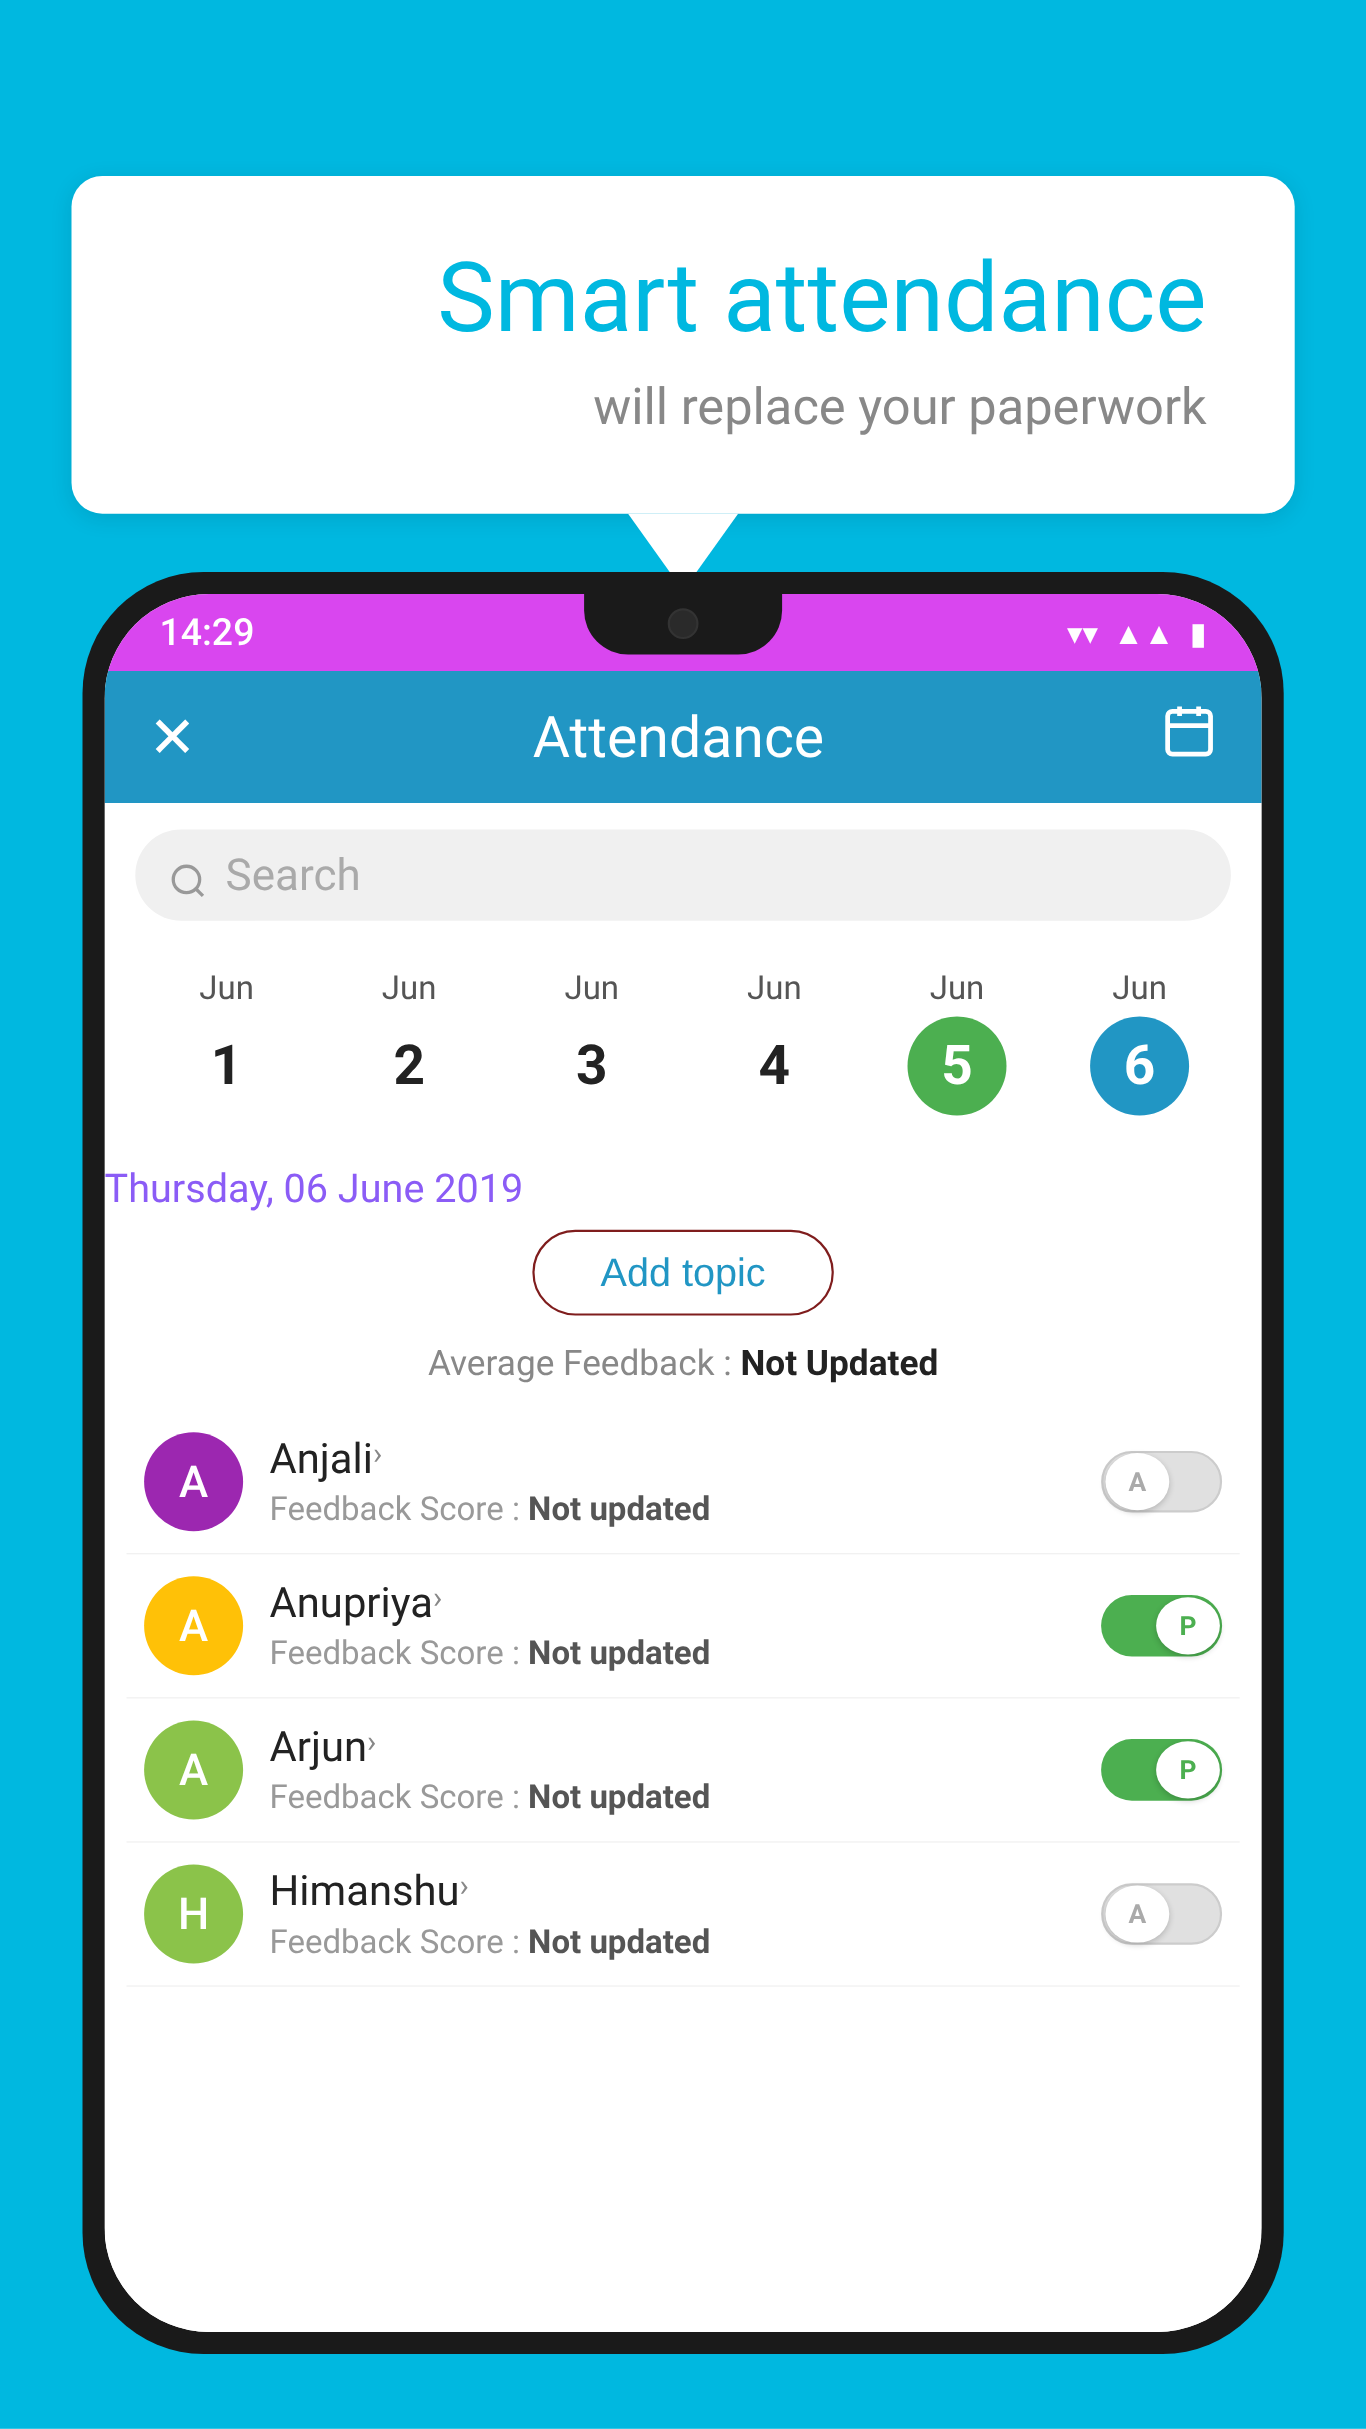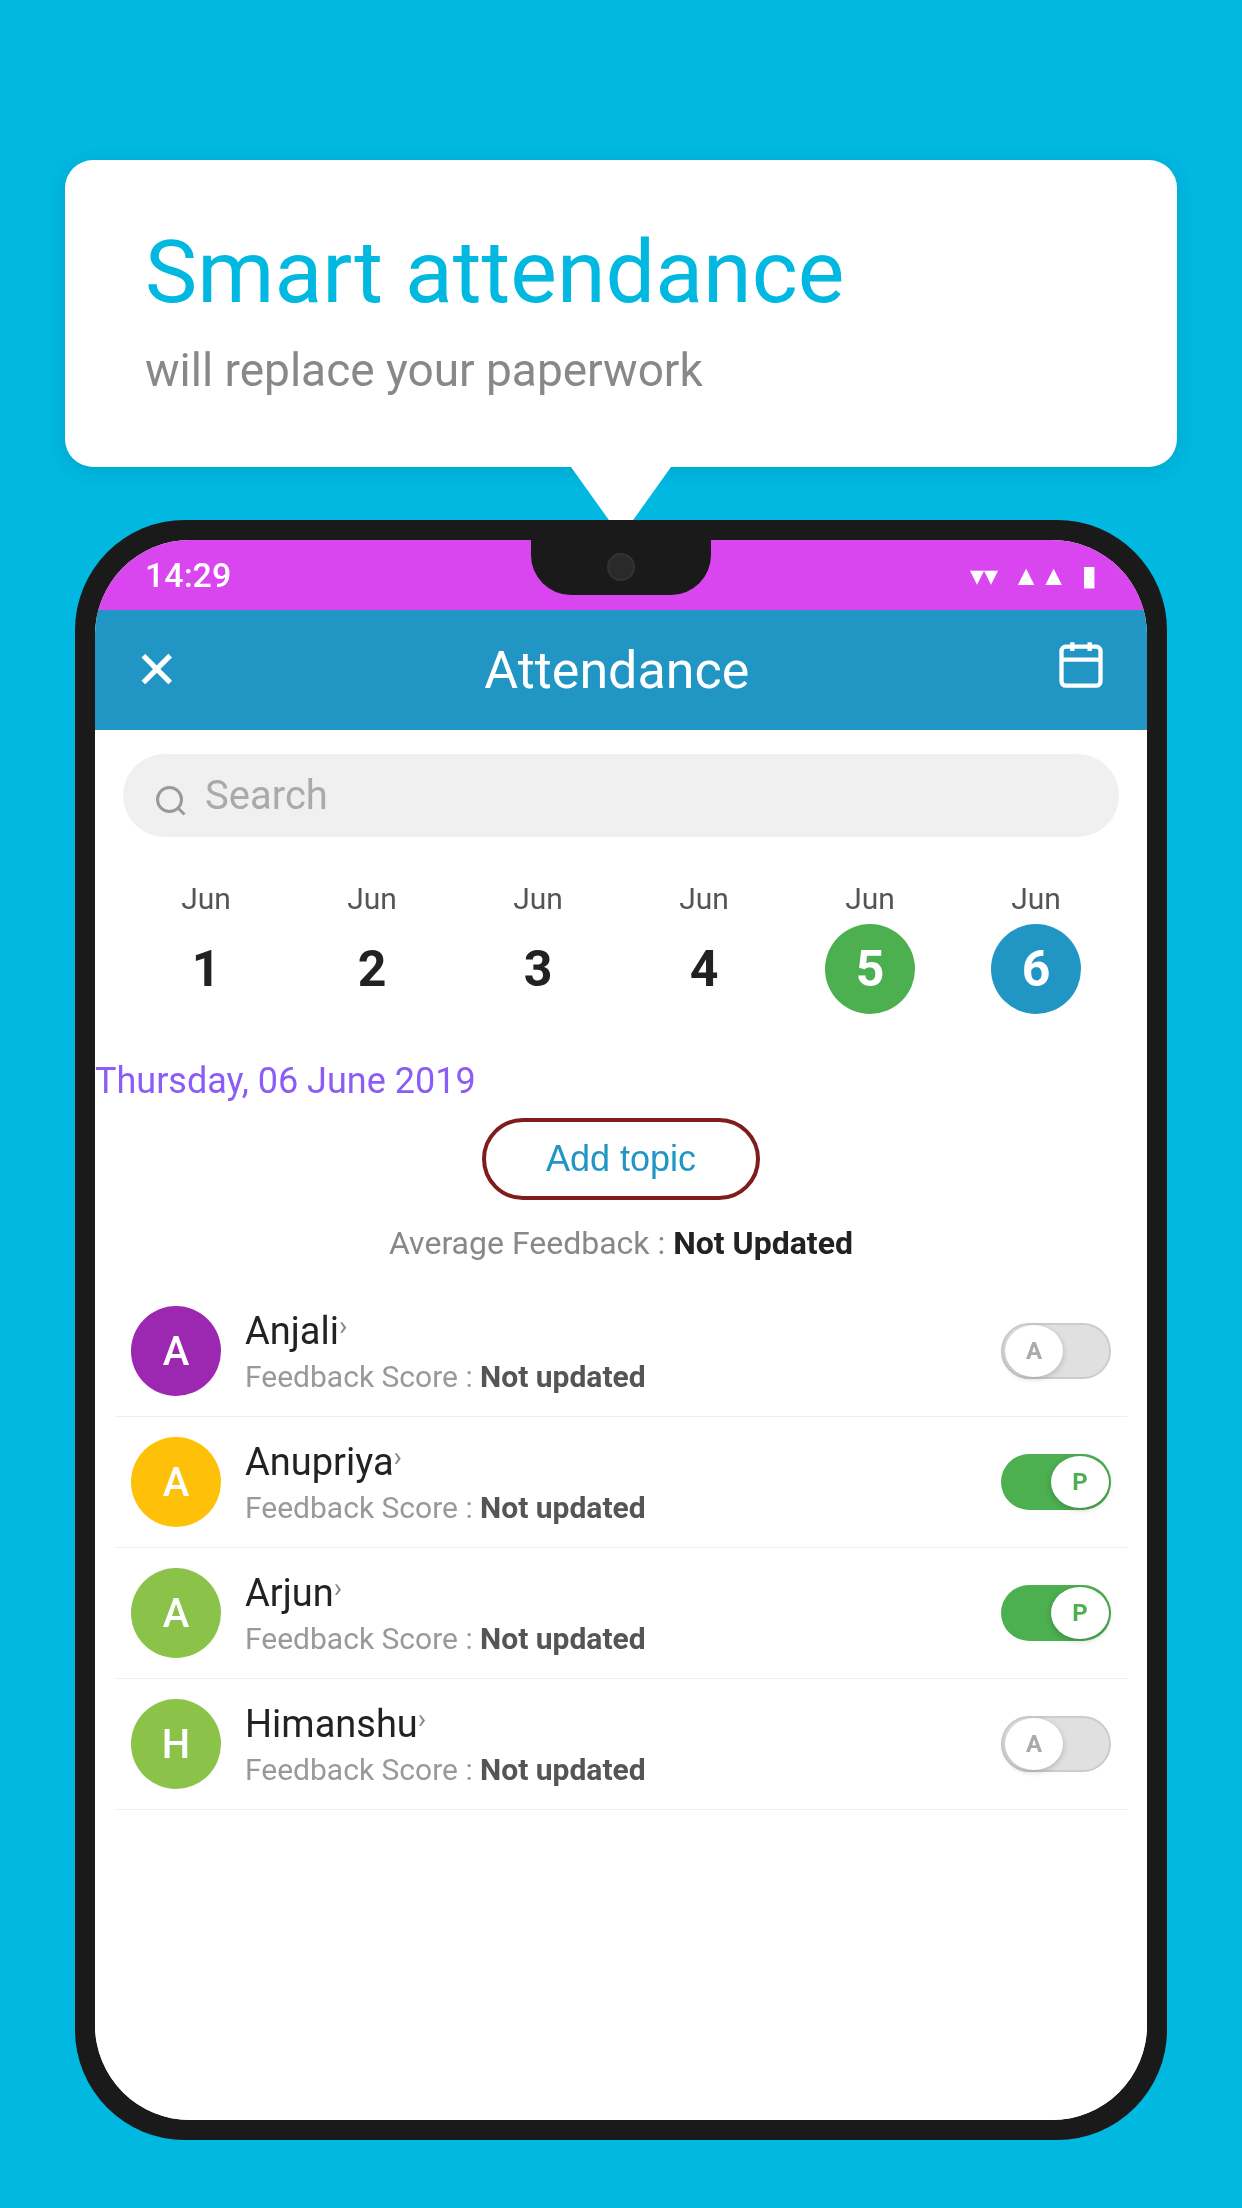--- a/index.html
+++ b/index.html
@@ -16,21 +16,21 @@
     .speech-bubble-container {
       position: absolute;
       top: 160px;
       left: 65px;
       right: 65px;
     }
     .speech-bubble {
       background: white;
       border-radius: 28px;
       padding: 60px 80px 70px;
-      text-align: left;
+      text-align: right;
       box-shadow: 0 4px 20px rgba(0,0,0,0.1);
     }
     .speech-bubble-title {
       color: #00B8E0;
       font-size: 88px;
       font-weight: 400;
       margin-bottom: 20px;
     }
     .speech-bubble-subtitle {
       color: #888;
@@ -202,21 +202,21 @@
       text-align: left;
       margin: 46px 0 16px;
       font-size: 36px;
       color: #8b5cf6;
     }
 
     
     .add-topic-btn {
       display: block;
       margin: 0 auto 24px;
-      border: 4px solid #7f1d1d;
+      border: 2px solid #7f1d1d;
       background: white;
       color: #2196C4;
       border-radius: 50px;
       padding: 16px 60px;
       font-size: 36px;
       cursor: pointer;
       width: fit-content;
     }
 
     

